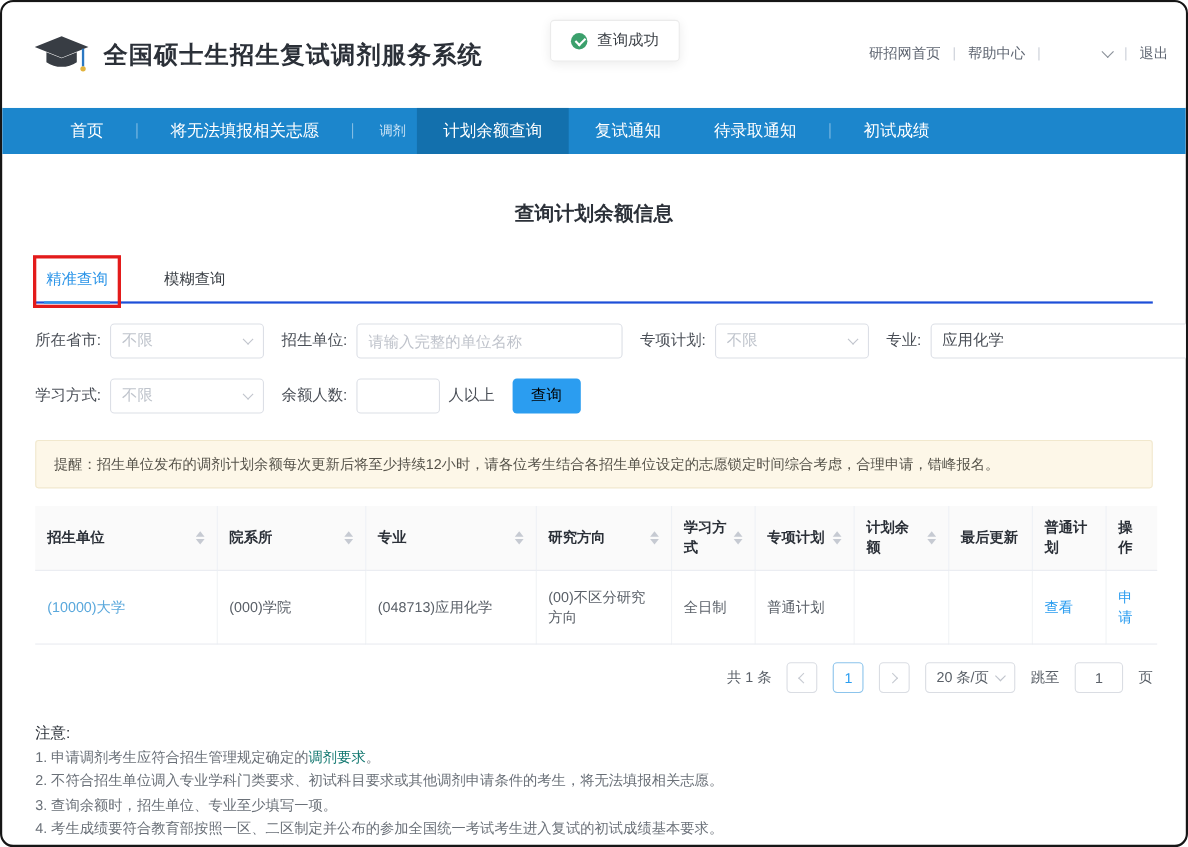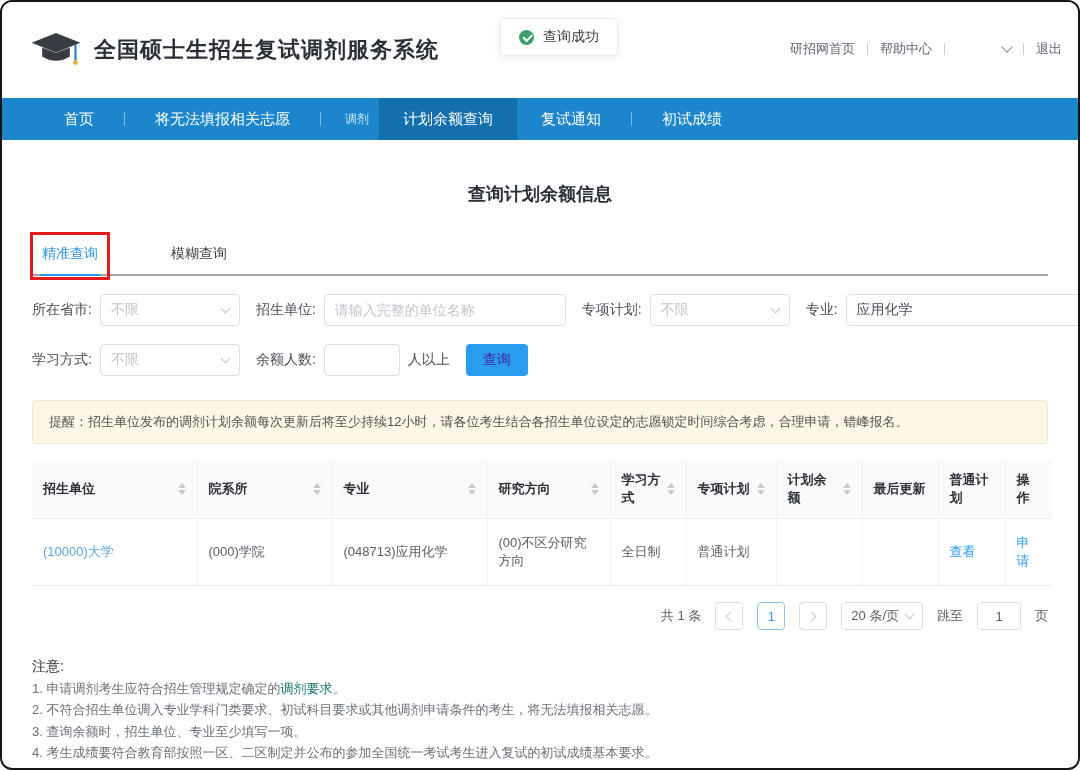--- a/index.html
+++ b/index.html
@@ -24,39 +24,39 @@
   .nav { height:42px; background:#1c86cc; display:flex; align-items:stretch; padding-left:38px; color:#fff; font-size:15px; }
   .nav-item { display:flex; align-items:center; padding:0 24px; cursor:pointer; white-space:nowrap; }
   .nav-item.active { background:#1370ad; }
   .nav-sep { width:1px; height:14px; background:rgba(255,255,255,.45); align-self:center; margin:0 6px; }
   .nav-group { display:flex; align-items:center; font-size:12px; color:#cde4f6; padding:0 10px 0 18px; }
 
   
   .main { padding:0 30px; }
   .page-title { text-align:center; margin-top:42px; font-size:18px; font-weight:600; color:#2b3038; }
 
-  .tabs { margin-top:30px; border-bottom:2px solid #a3a3a3; display:flex; gap:69px; padding-left:8px; }
+  .tabs { margin-top:30px; border-bottom:2px solid #1d4ed8; display:flex; gap:47px; padding-left:8px; }
   .tab { position:relative; padding:9px 2px 11px; font-size:14px; color:#3a3f45; cursor:pointer; }
   .tab.active { color:#2a94e8; }
   .tab.active .tab-underline { position:absolute; left:0; right:0; bottom:-2px; height:2px; background:#2a94e8; }
   .red-box { position:absolute; left:-10px; top:-4px; right:-10px; bottom:-6px; border:3px solid #e31b1b; pointer-events:none; }
 
   .form-row { display:flex; align-items:center; margin-top:18px; font-size:14px; color:#4a4f57; }
   .f-label { margin-right:8px; white-space:nowrap; }
   .f-group { display:flex; align-items:center; margin-right:16px; }
   .select-box { height:32px; border:1px solid #dcdfe6; border-radius:4px; background:#fff; display:flex; align-items:center; justify-content:space-between; padding:0 10px; width:140px; cursor:pointer; }
   .select-text { color:#bfc4cc; font-size:14px; }
   .select-chev { width:7px; height:7px; border-right:1.4px solid #c0c4cc; border-bottom:1.4px solid #c0c4cc; transform:rotate(45deg); margin-top:-3px; }
   .text-input { height:32px; border:1px solid #dcdfe6; border-radius:4px; padding:0 10px; font-size:14px; color:#4a4f57; outline:none; font-family:inherit; }
   .text-input::placeholder { color:#c0c4cc; }
   .input-unit { width:242px; }
   .input-major { width:238px; }
   .input-count { width:76px; }
   .suffix-text { margin-left:8px; white-space:nowrap; }
-  .btn-search { height:32px; background:#2b9df0; color:#4c1d95; border:none; border-radius:4px; font-size:14px; padding:0 17px; margin-left:16px; cursor:pointer; font-family:inherit; }
+  .btn-search { height:32px; background:#2b9df0; color:#000000; border:none; border-radius:4px; font-size:14px; padding:0 17px; margin-left:16px; cursor:pointer; font-family:inherit; }
 
   .notice { margin-top:24px; background:#fdf7e8; border:1px solid #f1e8cd; border-radius:3px; padding:12px 16px; font-size:13px; color:#56534a; }
 
   
   table { margin-top:16px; width:100%; border-collapse:collapse; font-size:13px; table-layout:fixed; }
   th { background:#fafafa; font-weight:700; color:#2b3038; text-align:left; padding:11px 11px; border-bottom:1px solid #e9ecf1; border-right:1px solid #eef1f5; }
   th:last-child, td:last-child { border-right:none; }
   .th-inner { display:flex; align-items:center; justify-content:space-between; }
   .sort-icon { display:flex; flex-direction:column; align-items:center; margin-left:4px; flex:0 0 auto; }
   .tri-up { width:0; height:0; border-left:4px solid transparent; border-right:4px solid transparent; border-bottom:5px solid #c6cad2; }
@@ -112,20 +112,21 @@
   </div>
 
   <div class="nav">
     <div class="nav-item">首页</div>
     <div class="nav-sep"></div>
     <div class="nav-item">将无法填报相关志愿</div>
     <div class="nav-sep"></div>
     <div class="nav-group">调剂</div>
     <div class="nav-item active">计划余额查询</div>
     <div class="nav-item">复试通知</div>
+    <div class="nav-item">待录取通知</div>
     <div class="nav-sep"></div>
     <div class="nav-item">初试成绩</div>
   </div>
 
   <div class="main">
     <div class="page-title">查询计划余额信息</div>
 
     <div class="tabs">
       <div class="tab active">
         <span>精准查询</span>

